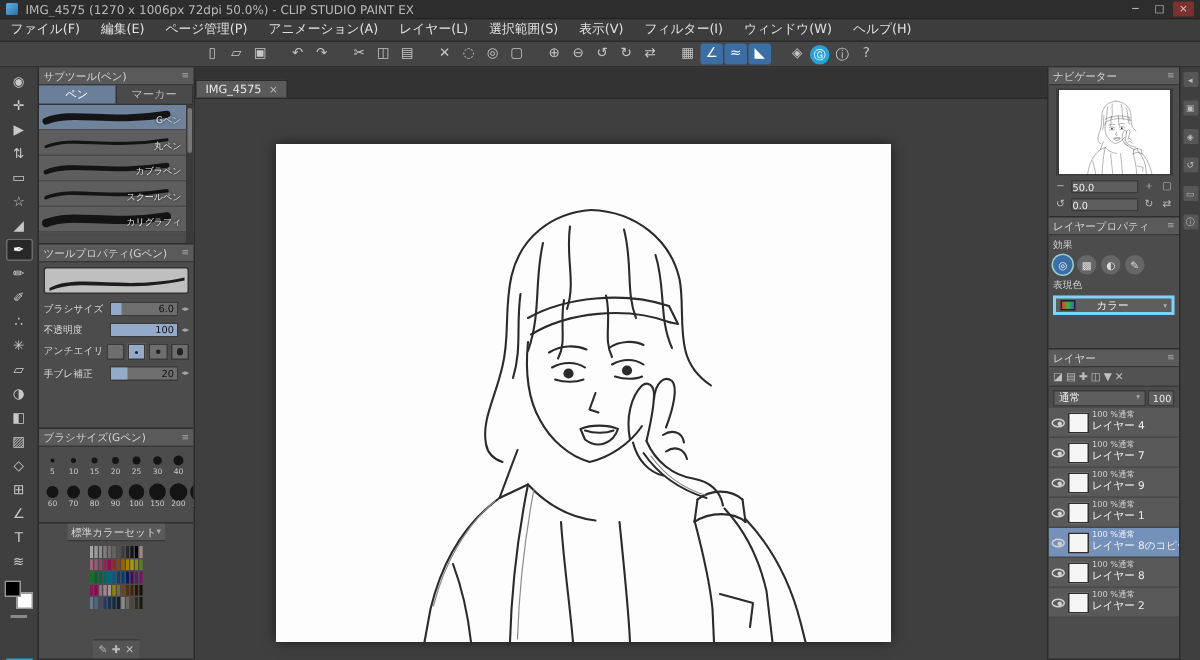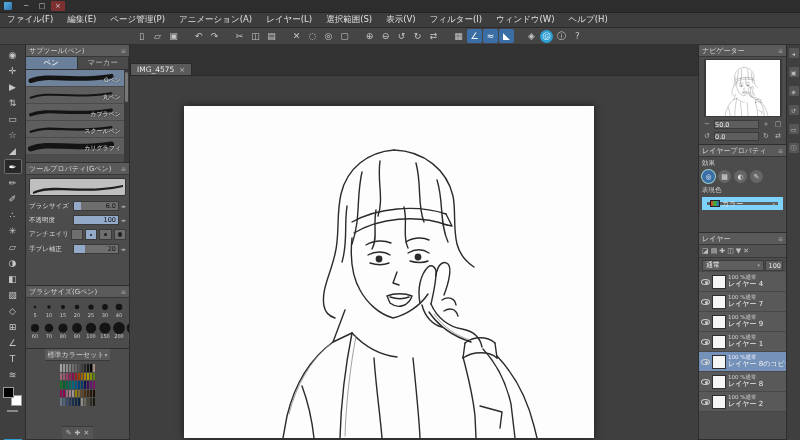--- a/index.html
+++ b/index.html
@@ -79,41 +79,41 @@
 
   
   .colorset { flex:1; display:flex; flex-direction:column;align-items:center; }
   .swatch-grid { display:grid; grid-template-columns:repeat(12,1fr); gap:1px; padding:3px; }
   .swatch { height:7.5px; border:0.5px solid rgba(0,0,0,0.35); }
   .cs-footer { margin-top:auto; height:13px; background:#555; border-top:1px solid #3a3a3a; display:flex; align-items:center; justify-content:flex-end; gap:3px; padding:0 4px; }
   .cs-footer span { font-size:7px; color:#bbb; }
 
   
   .canvas-area { flex:1; display:flex; flex-direction:column; background:#3f3f3f; min-width:0; }
-  .tabbar { height:31px; background:#333; display:flex; align-items:flex-end; border-bottom:1px solid #2a2a2a; }
+  .tabbar { height:21px; background:#333; display:flex; align-items:flex-end; border-bottom:1px solid #2a2a2a; }
   .doc-tab { background:#5a5a5a; color:#e8e8e8; font-size:7.5px; height:12px; display:flex; align-items:center; gap:5px; padding:0 6px; border:1px solid #2a2a2a; border-bottom:none; }
   .doc-tab .close { color:#bbb; font-size:7px; }
   .canvas-wrap { position:relative; flex:1; }
   .art-canvas { position:absolute; left:54px; top:30px; width:410px; height:332px; background:#fdfdfd; box-shadow:0 0 8px rgba(0,0,0,0.55); }
 
   
   .right-panels { width:88px; display:flex; flex-direction:column; background:#4c4c4c; border-left:1px solid #2c2c2c; flex:none; }
   .navigator { height:100px; display:flex; flex-direction:column; }
   .nav-thumb { margin:2px auto 1px auto; width:78px; height:58px; background:#3a3a3a; display:flex; align-items:center; justify-content:center; }
   .nav-thumb svg { background:#fff; }
   .nav-row { height:12px; display:flex; align-items:center; gap:2px; padding:0 3px; font-size:7px; color:#ccc; }
   .nav-ico { width:10px; text-align:center; font-size:7px; color:#bbb; }
   .nav-val { flex:1; background:#5e5e5e; border:1px solid #3a3a3a; height:9px; line-height:8px; font-size:6.5px; color:#eee; text-align:left; padding-right:2px; }
 
   .layerprop { height:88px; }
   .lp-label { font-size:6.5px; color:#cfcfcf; padding:2px 3px 1px 3px; }
   .fx-row { display:flex; gap:3px; padding:1px 3px; }
   .fx { width:13px; height:13px; border-radius:50%; background:#666; display:flex; align-items:center; justify-content:center; font-size:7px; color:#ddd; }
   .fx.active { background:#3a6ea5; color:#fff; box-shadow:0 0 0 1px #9cc; }
-  .lp-drop { margin:1px 3px; height:13px; background:#5e5e5e; border:5px solid #7dd3fc; display:flex; align-items:center; gap:2px; padding:0 3px; font-size:7px; color:#eee; }
+  .lp-drop { margin:1px 3px; height:13px; background:#5e5e5e; border:2px solid #7dd3fc; display:flex; align-items:center; gap:14px; padding:0 3px; font-size:7px; color:#eee; }
   .grad-chip { width:10px; height:7px; background:linear-gradient(90deg,#e33,#3b3,#36c); border:0.5px solid #222; }
   .lp-drop .arrow { margin-left:auto; font-size:5px; color:#aaa; }
 
   .layerpal { flex:1; display:flex; flex-direction:column; }
   .lp-icons { height:13px; display:flex; align-items:center; gap:2px; padding:0 3px; background:#525252; border-bottom:1px solid #3a3a3a; }
   .lp-icons span { font-size:7px; color:#c0c0c0; }
   .blend-row { height:14px; display:flex; align-items:center; gap:1px; padding:0 3px; }
   .blend-drop { flex:1; height:11px; background:#5e5e5e; border:1px solid #3a3a3a; font-size:7px; color:#eee; display:flex; align-items:center; padding:0 3px; gap:4px; }
   .blend-drop .arrow { margin-left:auto; font-size:5px; color:#aaa; }
   .opacity-box { width:18px; height:11px; background:#5e5e5e; border:1px solid #3a3a3a; font-size:6.5px; color:#eee; text-align:right; line-height:10px; padding-right:1px; }
@@ -130,20 +130,21 @@
 
   
   .right-strip { width:14px; background:#3f3f3f; border-left:1px solid #2c2c2c; display:flex; flex-direction:column; align-items:center; padding-top:3px; gap:9px; flex:none; }
   .rs-ico { width:10px; height:10px; background:#565656; border-radius:1px; display:flex; align-items:center; justify-content:center; font-size:6px; color:#bbb; }
 </style>
 </head>
 <body>
 
 <div class="titlebar">
   <span class="app-icon"></span>
+  <span class="title">IMG_4575 (1270 x 1006px 72dpi 50.0%) - CLIP STUDIO PAINT EX</span>
   <span class="winbtn">─</span>
   <span class="winbtn">□</span>
   <span class="winbtn">×</span>
 </div>
 
 <div class="menubar">
 
     <span class="menu-item">ファイル(F)</span>
 
     <span class="menu-item">編集(E)</span>

